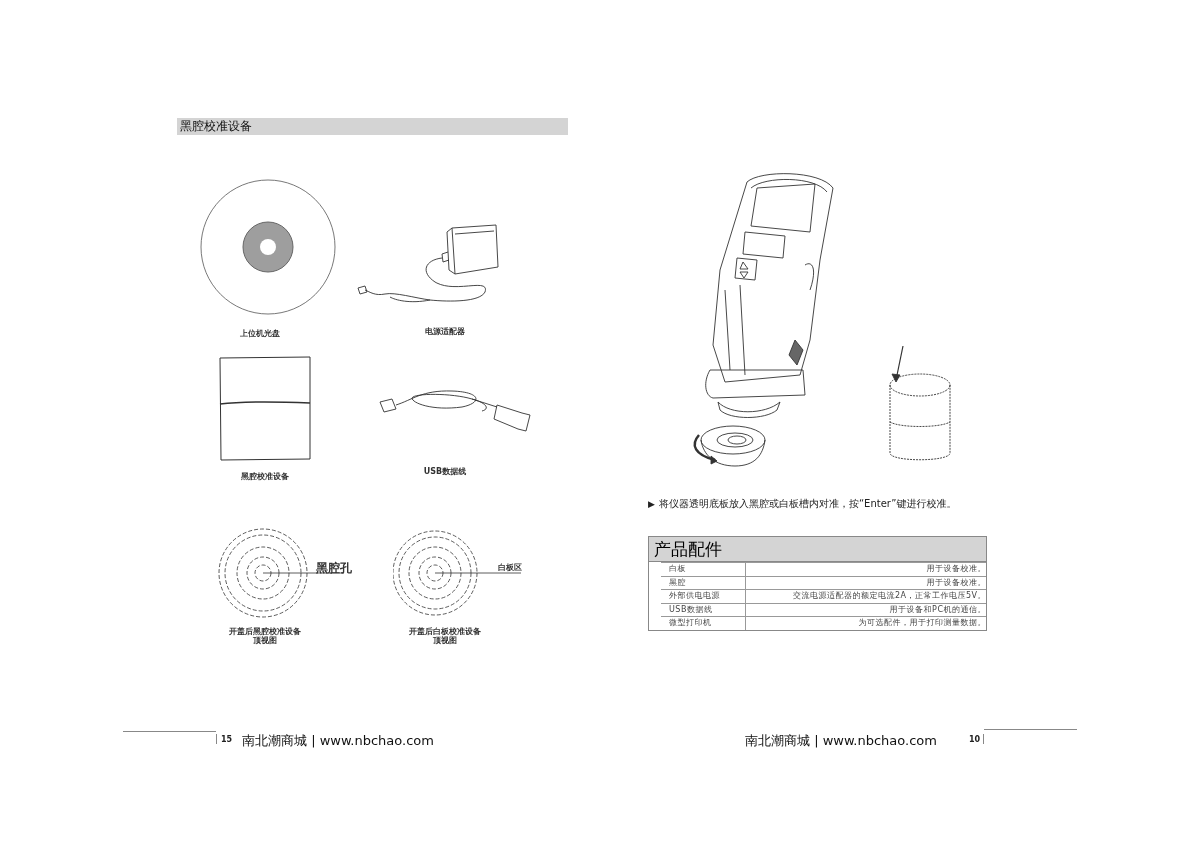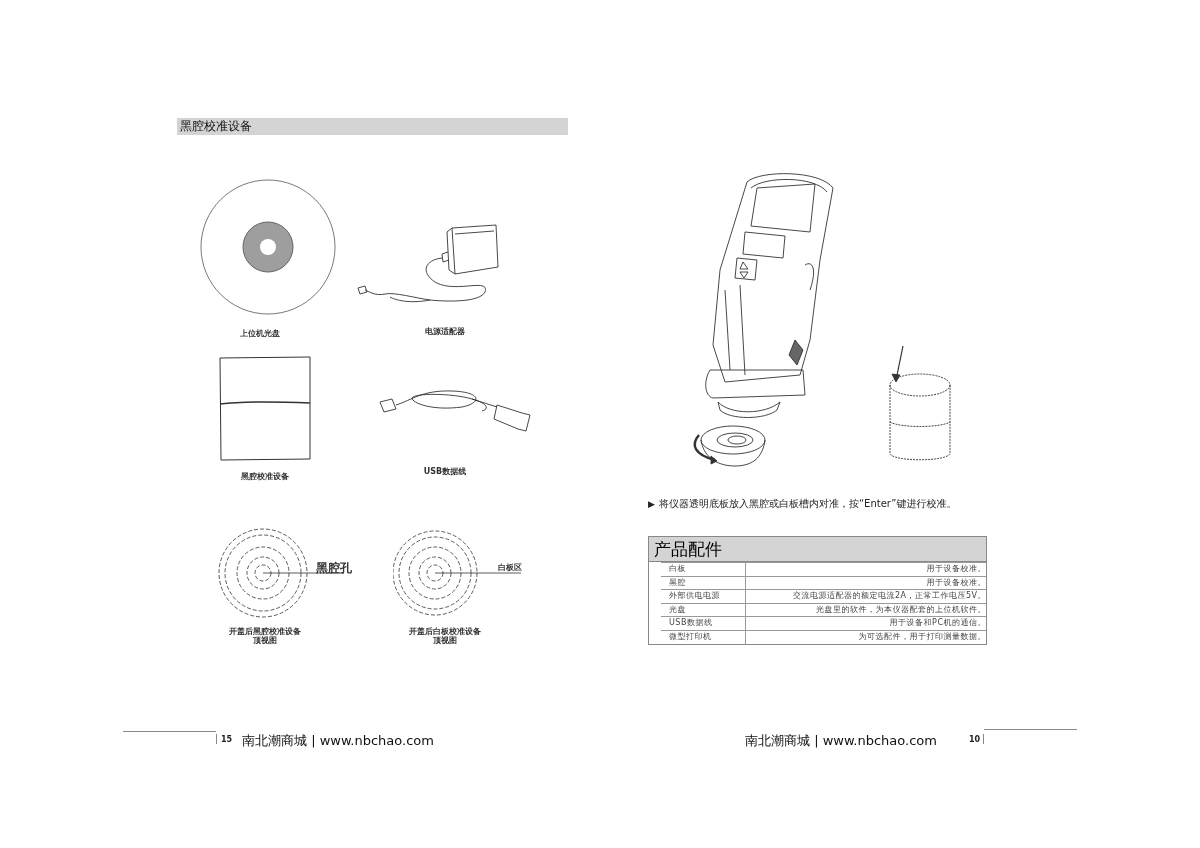--- a/index.html
+++ b/index.html
@@ -168,24 +168,20 @@
   </div>
   <div class="acc-row">
     <div class="c1">黑腔</div>
     <div class="c2">用于设备校准。</div>
   </div>
   <div class="acc-row">
     <div class="c1">外部供电电源</div>
     <div class="c2">交流电源适配器的额定电流2A，正常工作电压5V。</div>
   </div>
   <div class="acc-row">
-    <div class="c1">光盘</div>
-    <div class="c2">光盘里的软件，为本仪器配套的上位机软件。</div>
-  </div>
-  <div class="acc-row">
     <div class="c1">USB数据线</div>
     <div class="c2">用于设备和PC机的通信。</div>
   </div>
   <div class="acc-row">
     <div class="c1">微型打印机</div>
     <div class="c2">为可选配件，用于打印测量数据。</div>
   </div>
 </div>
 
 <div class="abs footer-brand" style="left:745px;top:732px">南北潮商城 | www.nbchao.com</div>

